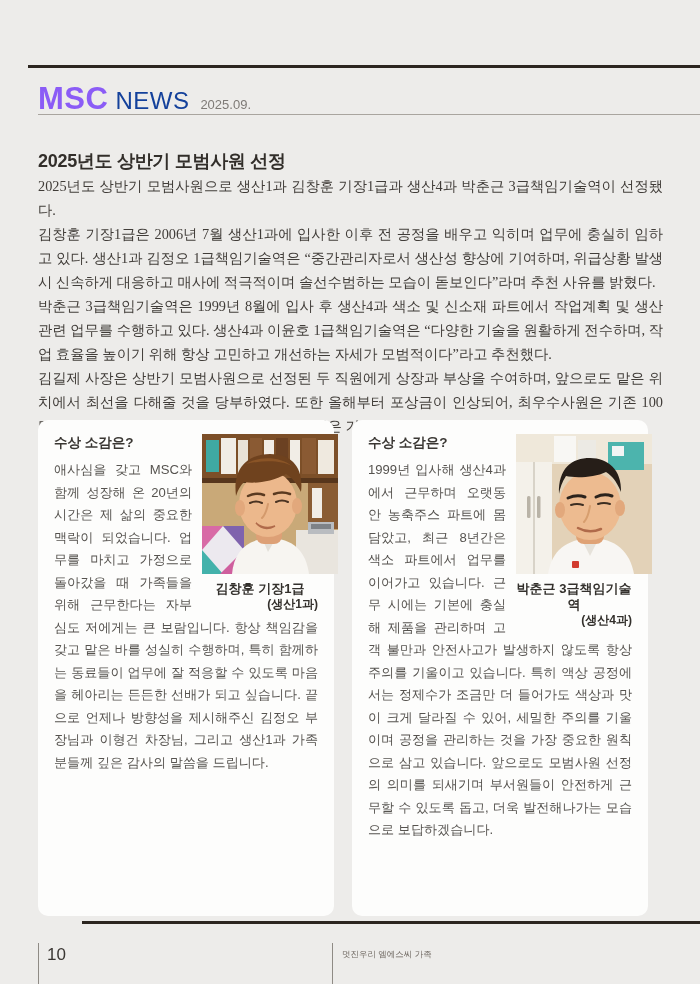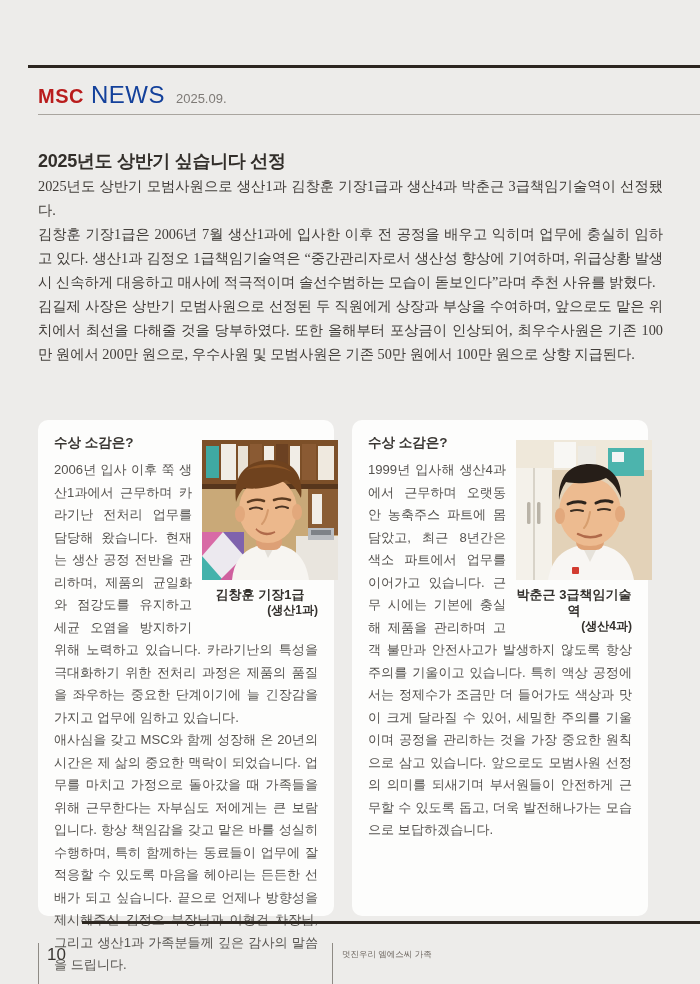--- a/index.html
+++ b/index.html
@@ -6,32 +6,32 @@
   body{
     width:700px;height:984px;
     background:#edecea;
     position:relative;
     overflow:hidden;
     font-family:"Liberation Sans", sans-serif;
     -webkit-font-smoothing:antialiased;
   }
   .rule-top{position:absolute;left:28px;right:0;top:65px;height:3px;background:#2c2620;}
   .masthead{position:absolute;left:38px;top:81px;display:flex;align-items:baseline;}
-  .brand-gray{font-size:20px;font-weight:bold;color:#b91c1c;letter-spacing:.5px;}
+  .brand-gray{font-size:31px;font-weight:bold;color:#8b5cf6;letter-spacing:.5px;}
   .brand-blue{font-size:24px;font-weight:normal;color:#14419b;letter-spacing:.5px;margin-left:7px;}
   .issue-date{font-size:13px;color:#7e7a76;margin-left:11px;}
   .rule-thin{position:absolute;left:38px;right:0;top:114px;height:1px;background:#a9a59f;}
   .article-title{position:absolute;left:38px;top:137px;font-size:18px;font-weight:bold;color:#322e2a;letter-spacing:-0.3px;}
   .article-body{position:absolute;left:38px;top:174px;width:625px;
     font-family:"Liberation Serif", serif;font-size:14.3px;line-height:24px;color:#403c38;}
   .article-body p{margin:0;text-align:justify;}
   .profiles{position:absolute;left:38px;top:420px;display:flex;gap:18px;}
   .profile-card{width:296px;height:496px;background:#fdfdfc;border-radius:10px;
     padding:14px 16px;box-sizing:border-box;}
-  .figure{float:right;width:116px;margin:6px 0 4px 10px;text-align:center;}
+  .figure{float:right;width:116px;margin:0 0 4px 10px;text-align:center;}
   .figure svg{display:block;}
   .caption-name{font-size:13px;font-weight:bold;color:#33302c;margin-top:7px;line-height:16px;}
   .caption-dept{font-size:12px;font-weight:bold;color:#33302c;line-height:15px;text-align:right;}
   .question{font-size:13.5px;font-weight:bold;color:#3a3733;margin:0 0 7px 0;}
   .profile-text{font-size:13.1px;line-height:22.5px;color:#56534f;}
   .profile-text p{margin:0;text-align:justify;}
   .rule-bottom{position:absolute;left:82px;right:0;top:921px;height:3px;background:#2c2620;}
   .footer-page{position:absolute;left:38px;top:943px;height:41px;border-left:1px solid #8f8b85;padding-left:8px;}
   .footer-page span{font-size:17px;color:#3a3632;display:inline-block;padding-top:2px;}
   .footer-mag{position:absolute;left:332px;top:943px;height:41px;border-left:1px solid #8f8b85;padding-left:9px;}
@@ -43,25 +43,26 @@
 <div class="rule-top"></div>
 
 <div class="masthead">
   <span class="brand-gray">MSC</span>
   <span class="brand-blue">NEWS</span>
   <span class="issue-date">2025.09.</span>
 </div>
 
 <div class="rule-thin"></div>
 
-<h1 class="article-title">2025년도 상반기 싶습니다 선정</h1>
+<h1 class="article-title">2025년도 상반기 모범사원 선정</h1>
 
 <div class="article-body">
   <p>2025년도 상반기 모범사원으로 생산1과 김창훈 기장1급과 생산4과 박춘근 3급책임기술역이 선정됐다.</p>
   <p>김창훈 기장1급은 2006년 7월 생산1과에 입사한 이후 전 공정을 배우고 익히며 업무에 충실히 임하고 있다. 생산1과 김정오 1급책임기술역은 “중간관리자로서 생산성 향상에 기여하며, 위급상황 발생 시 신속하게 대응하고 매사에 적극적이며 솔선수범하는 모습이 돋보인다”라며 추천 사유를 밝혔다.</p>
+  <p>박춘근 3급책임기술역은 1999년 8월에 입사 후 생산4과 색소 및 신소재 파트에서 작업계획 및 생산 관련 업무를 수행하고 있다. 생산4과 이윤호 1급책임기술역은 “다양한 기술을 원활하게 전수하며, 작업 효율을 높이기 위해 항상 고민하고 개선하는 자세가 모범적이다”라고 추천했다.</p>
   <p>김길제 사장은 상반기 모범사원으로 선정된 두 직원에게 상장과 부상을 수여하며, 앞으로도 맡은 위치에서 최선을 다해줄 것을 당부하였다. 또한 올해부터 포상금이 인상되어, 최우수사원은 기존 100만 원에서 200만 원으로, 우수사원 및 모범사원은 기존 50만 원에서 100만 원으로 상향 지급된다.</p>
 </div>
 
 <div class="profiles">
 
   <div class="profile-card">
     <div class="figure">
       <svg width="136" height="140" viewBox="0 0 136 140">
         <rect width="136" height="140" fill="#c9a978"></rect>
         <rect x="0" y="0" width="136" height="44" fill="#7c4f28"></rect>
@@ -98,21 +99,20 @@
         <path d="M48 69 Q54 66 60 69" stroke="#4a3322" stroke-width="2" fill="none" stroke-linecap="round"></path>
         <path d="M74 68 Q80 65 86 68" stroke="#4a3322" stroke-width="2" fill="none" stroke-linecap="round"></path>
         <path d="M66 70 Q64 80 60 84" stroke="#d49a6c" stroke-width="2" fill="none" stroke-linecap="round"></path>
         <path d="M54 89 Q63 96 73 92 Q62 98 54 89 Z" fill="#ffffff" stroke="#b06a4a" stroke-width="1.5"></path>
       </svg>
       <div class="caption-name">김창훈 기장1급</div>
       <div class="caption-dept">(생산1과)</div>
     </div>
     <h3 class="question">수상 소감은?</h3>
     <div class="profile-text">
-      <p>2006년 입사 이후 쭉 생산1과에서 근무하며 카라기난 전처리 업무를 담당해 왔습니다. 현재는 생산 공정 전반을 관리하며, 제품의 균일화와 점강도를 유지하고 세균 오염을 방지하기 위해 노력하고 있습니다. 카라기난의 특성을 극대화하기 위한 전처리 과정은 제품의 품질을 좌우하는 중요한 단계이기에 늘 긴장감을 가지고 업무에 임하고 있습니다.</p>
       <p>애사심을 갖고 MSC와 함께 성장해 온 20년의 시간은 제 삶의 중요한 맥락이 되었습니다. 업무를 마치고 가정으로 돌아갔을 때 가족들을 위해 근무한다는 자부심도 저에게는 큰 보람입니다. 항상 책임감을 갖고 맡은 바를 성실히 수행하며, 특히 함께하는 동료들이 업무에 잘 적응할 수 있도록 마음을 헤아리는 든든한 선배가 되고 싶습니다. 끝으로 언제나 방향성을 제시해주신 김정오 부장님과 이형건 차장님, 그리고 생산1과 가족분들께 깊은 감사의 말씀을 드립니다.</p>
     </div>
   </div>
 
   <div class="profile-card">
     <div class="figure">
       <svg width="136" height="140" viewBox="0 0 136 140">
         <rect width="136" height="140" fill="#e3d2b8"></rect>
         <rect x="0" y="0" width="136" height="30" fill="#efe8da"></rect>
         <rect x="38" y="2" width="22" height="26" fill="#f8f7f4"></rect>

